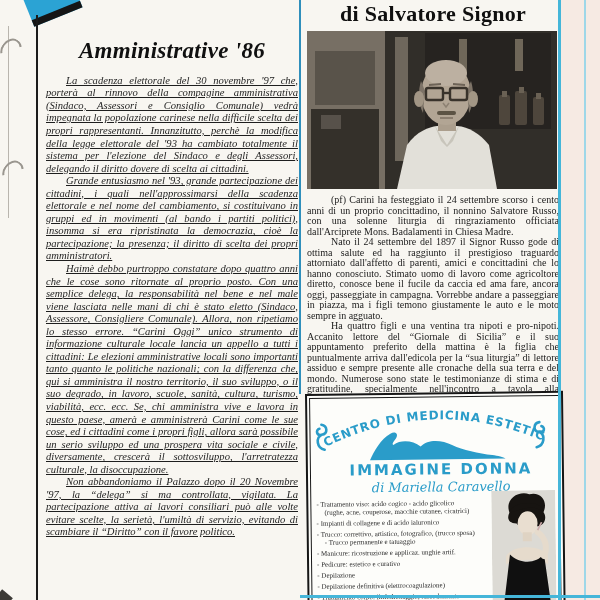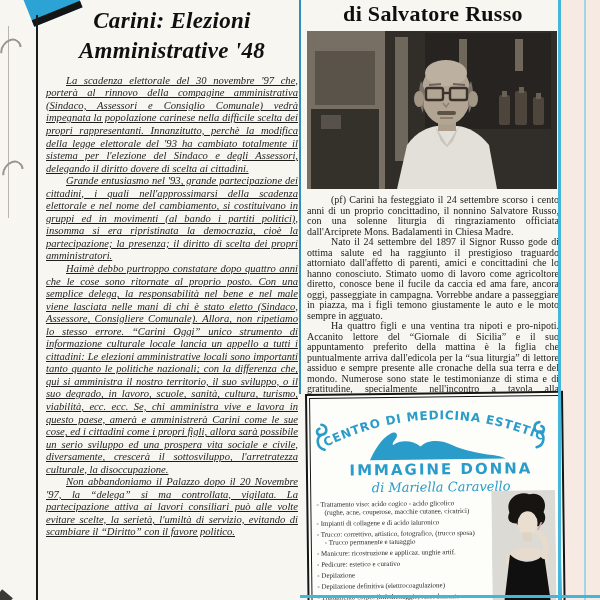--- a/index.html
+++ b/index.html
@@ -76,33 +76,33 @@
 
   <div class="left-border"></div>
   <div class="divider-blue"></div>
   <div class="pink-margin"></div>
   <div class="cyan-right"></div>
   <div class="cyan-right2"></div>
   <div class="cyan-bottom"></div>
 
   <div class="left-col">
     <h1 class="left-title">
-      <span>Carini: Elezioni</span><br>
-      <span>Amministrative '48</span>
+      <br>
+      <span>Amministrative '86</span>
     </h1>
     <div class="left-body">
       <p>La scadenza elettorale del 30 novembre '97 che, porterà al rinnovo della compagine amministrativa (Sindaco, Assessori e Consiglio Comunale) vedrà impegnata la popolazione carinese nella difficile scelta dei propri rappresentanti. Innanzitutto, perchè la modifica della legge elettorale del '93 ha cambiato totalmente il sistema per l'elezione del Sindaco e degli Assessori, delegando il diritto dovere di scelta ai cittadini.</p>
       <p>Grande entusiasmo nel '93, grande partecipazione dei cittadini, i quali nell'approssimarsi della scadenza elettorale e nel nome del cambiamento, si costituivano in gruppi ed in movimenti (al bando i partiti politici), insomma si era ripristinata la democrazia, cioè la partecipazione; la presenza; il diritto di scelta dei propri amministratori.</p>
       <p>Haimè debbo purtroppo constatare dopo quattro anni che le  cose sono ritornate al proprio posto. Con una semplice delega, la responsabilità nel bene e nel male viene lasciata nelle mani di chi è stato eletto (Sindaco, Assessore, Consigliere Comunale). Allora, non ripetiamo lo stesso errore. “Carini Oggi” unico strumento di informazione culturale locale lancia un appello a tutti i cittadini: Le elezioni amministrative locali sono importanti tanto quanto le politiche nazionali; con la differenza che, qui si amministra il nostro territorio, il suo sviluppo, o il suo degrado, in lavoro, scuole, sanità, cultura, turismo, viabilità, ecc. ecc. Se, chi amministra vive e lavora in questo paese, amerà e amministrerà Carini come le sue cose, ed i cittadini come i propri figli, allora sarà possibile un serio sviluppo ed una prospera vita sociale e civile, diversamente, crescerà il sottosviluppo, l'arretratezza culturale, la disoccupazione.</p>
       <p>Non abbandoniamo il Palazzo dopo il 20 Novembre '97, la “delega” si ma controllata, vigilata. La partecipazione attiva ai lavori consiliari può alle volte evitare scelte, la serietà, l'umiltà di servizio, evitando di scambiare il “Diritto” con il favore politico.</p>
     </div>
   </div>
 
   <div class="right-col">
-    <h2 class="byline">di Salvatore Russo</h2>
+    <h2 class="byline">di Salvatore Signor</h2>
 
     <svg class="photo" viewBox="0 0 250 158" preserveAspectRatio="none">
       <rect width="250" height="158" fill="#45413b"></rect>
       <rect x="0" y="0" width="78" height="158" fill="#776f64"></rect>
       <rect x="8" y="20" width="60" height="54" fill="#59534a"></rect>
       <rect x="4" y="78" width="68" height="80" fill="#34302a"></rect>
       <rect x="14" y="84" width="20" height="14" fill="#57514a"></rect>
       <rect x="78" y="0" width="172" height="158" fill="#312e29"></rect>
       <rect x="88" y="6" width="13" height="124" fill="#6e675c"></rect>
       <rect x="118" y="2" width="126" height="96" fill="#262320"></rect>

